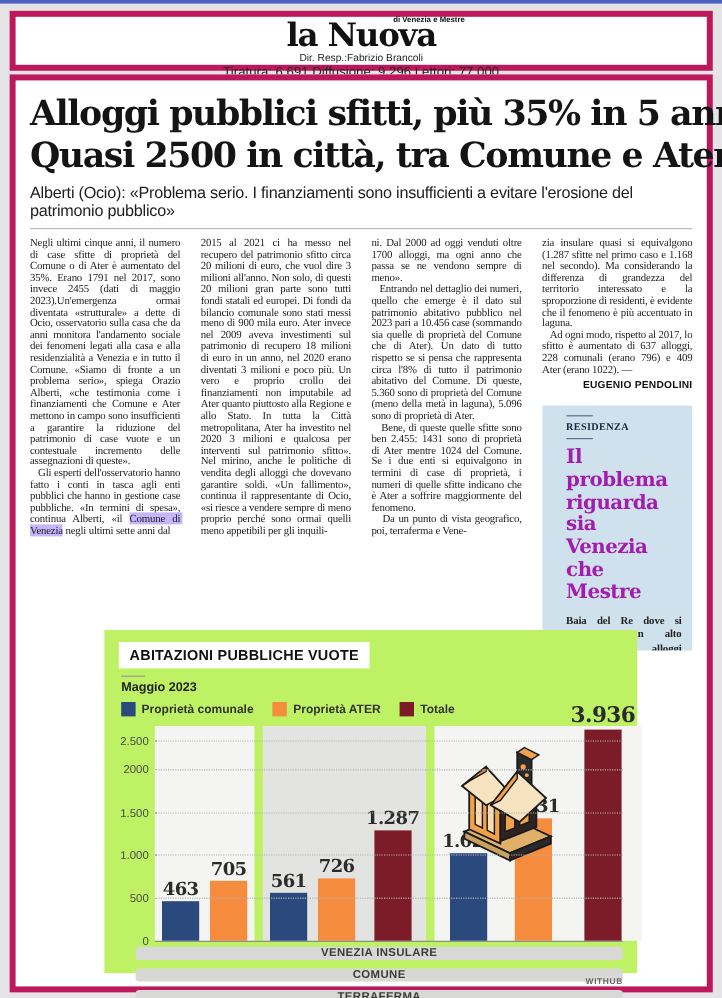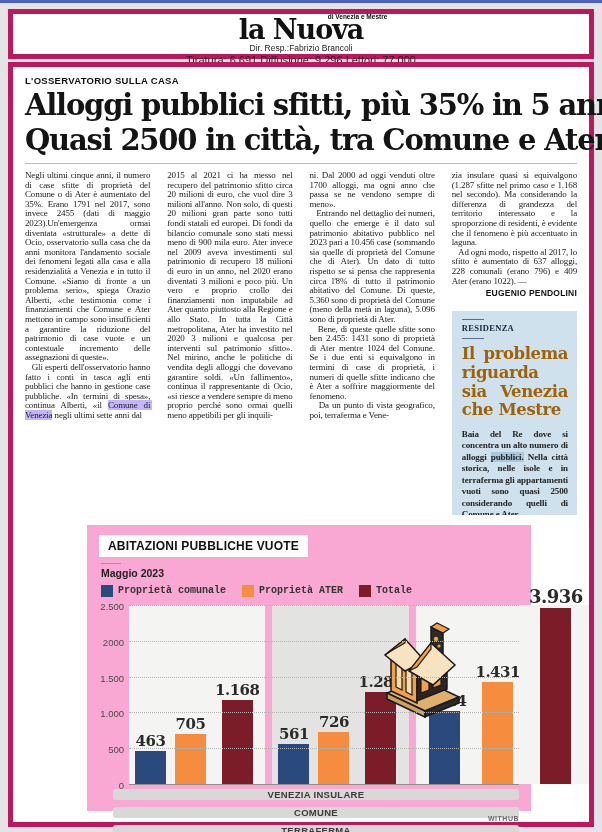--- a/index.html
+++ b/index.html
@@ -54,49 +54,49 @@
   }
   .col4 { white-space:normal; }
   .col4 .body-text { white-space:pre-wrap; }
   mark.sel { background:#c4b5fd; color:#1c1c1c; }
   .byline {
     font-family:"Liberation Sans", sans-serif; font-weight:bold;
     font-size:8.5px; color:#111; text-align:right; margin-top:3px; letter-spacing:0.2px;
   }
   
   .sidebox {
-    background:#cfe1ec; margin-top:12px; padding:8px 9px 9px 10px;
+    background:#cfe1ec; margin-top:12px; padding:8px 9px 9px 20px;
   }
   .sidebox .tag-line { width:22px; border-top:1px solid #56708a; margin-bottom:4px; }
   .sidebox .tag {
     font-size:8.5px; font-weight:bold; color:#14273d; letter-spacing:0.3px;
   }
   .sidebox .mini-line { width:22px; border-top:1px solid #56708a; margin:5px 0 6px 0; }
   .sidebox h3 {
-    font-family:"DejaVu Serif", serif; font-weight:bold; color:#a16207;
+    font-family:"DejaVu Serif", serif; font-weight:bold; color:#a21caf;
     font-size:16.5px; line-height:1.13; letter-spacing:-0.4px;
   }
   .sidebox .side-body {
     margin-top:9px; font-size:9px; line-height:11.5px; color:#232323; font-weight:bold;
     letter-spacing:-0.1px;
   }
   mark.sel2 { background:#a9c8dc; color:#232323; }
   
   .chart-panel {
     position:absolute; left:74px; top:458px;
-    width:444px; height:286px; background:#f9a8d4; padding:10px 12px 0 12px;
+    width:444px; height:286px; background:#bef264; padding:10px 12px 0 12px;
   }
   .chart-title {
     display:inline-block; background:#fff; padding:4px 9px;
     font-size:12px; font-weight:bold; color:#111; letter-spacing:0.2px;
   }
   .title-line { width:20px; border-top:1px solid #999; margin:6px 0 3px 2px; }
   .chart-sub { font-size:10.5px; font-weight:bold; color:#222; margin-left:2px; }
   .legend { display:flex; gap:16px; margin:6px 0 8px 2px; }
-  .legend-item { display:flex; align-items:flex-start; gap:5px;font-family:Liberation Mono, monospace; }
+  .legend-item { display:flex; align-items:flex-end; gap:5px; }
   .legend-swatch { width:12px; height:12px; }
   .legend-label { font-size:10px; font-weight:bold; color:#333; }
   .plot-zone { position:relative; height:179px; margin-left:30px; }
   .gridline {
     position:absolute; left:0; right:0; border-top:1px dotted #b3b3b1; height:0;
   }
   .gridline.zero { border-top:1px solid #8d8d8b; }
   .ytick {
     position:absolute; right:calc(100% + 5px); transform:translateY(-50%);
     font-size:9.5px; color:#4a4a4a; white-space:nowrap;
@@ -133,23 +133,23 @@
 <div class="page-box masthead">
   <div class="logo-wrap">
     <div class="logo">la Nuova</div>
     <div class="edition">di Venezia e Mestre</div>
   </div>
   <div class="director">Dir. Resp.:Fabrizio Brancoli</div>
   <div class="stats">Tiratura: 6.691 Diffusione: 9.296 Lettori: 77.000</div>
 </div>
 
 <div class="page-box article-box">
-  <div class="kicker">L'OSSERVATORIO SULLA CASA</div>
   <h1 class="headline">Alloggi pubblici sfitti, più 35% in 5 anni</h1>
   <h1 class="headline">Quasi 2500 in città, tra Comune e Ater</h1>
+  <div class="subhead">Alberti (Ocio): «Problema serio. I finanziamenti sono insufficienti a evitare l'erosione del patrimonio pubblico»</div>
   <div class="rule"></div>
 
   <div class="columns">
     <div class="col"><span>Negli ultimi cinque anni, il numero di case sfitte di proprietà del Comune o di Ater è aumentato del 35%. Erano 1791 nel 2017, sono invece 2455 (dati di maggio 2023).Un'emergenza ormai diventata «strutturale» a dette di Ocio, osservatorio sulla casa che da anni monitora l'andamento sociale dei fenomeni legati alla casa e alla residenzialità a Venezia e in tutto il Comune. «Siamo di fronte a un problema serio», spiega Orazio Alberti, «che testimonia come i finanziamenti che Comune e Ater mettono in campo sono insufficienti a garantire la riduzione del patrimonio di case vuote e un contestuale incremento delle assegnazioni di queste».
    Gli esperti dell'osservatorio hanno fatto i conti in tasca agli enti pubblici che hanno in gestione case pubbliche. «In termini di spesa», continua Alberti, «il </span><mark class="sel">Comune di Venezia</mark><span> negli ultimi sette anni dal</span></div>
     <div class="col">2015 al 2021 ci ha messo nel recupero del patrimonio sfitto circa 20 milioni di euro, che vuol dire 3 milioni all'anno. Non solo, di questi 20 milioni gran parte sono tutti fondi statali ed europei. Di fondi da bilancio comunale sono stati messi meno di 900 mila euro. Ater invece nel 2009 aveva investimenti sul patrimonio di recupero 18 milioni di euro in un anno, nel 2020 erano diventati 3 milioni e poco più. Un vero e proprio crollo dei finanziamenti non imputabile ad Ater quanto piuttosto alla Regione e allo Stato. In tutta la Città metropolitana, Ater ha investito nel 2020 3 milioni e qualcosa per interventi sul patrimonio sfitto». Nel mirino, anche le politiche di vendita degli alloggi che dovevano garantire soldi. «Un fallimento», continua il rappresentante di Ocio, «si riesce a vendere sempre di meno proprio perché sono ormai quelli meno appetibili per gli inquili-</div>
     <div class="col">ni. Dal 2000 ad oggi venduti oltre 1700 alloggi, ma ogni anno che passa se ne vendono sempre di meno».
    Entrando nel dettaglio dei numeri, quello che emerge è il dato sul patrimonio abitativo pubblico nel 2023 pari a 10.456 case (sommando sia quelle di proprietà del Comune che di Ater). Un dato di tutto rispetto se si pensa che rappresenta circa l'8% di tutto il patrimonio abitativo del Comune. Di queste, 5.360 sono di proprietà del Comune (meno della metà in laguna), 5.096 sono di proprietà di Ater.
    Bene, di queste quelle sfitte sono ben 2.455: 1431 sono di proprietà di Ater mentre 1024 del Comune. Se i due enti si equivalgono in termini di case di proprietà, i numeri di quelle sfitte indicano che è Ater a soffrire maggiormente del fenomeno.
    Da un punto di vista geografico, poi, terraferma e Vene-</div>
@@ -190,24 +190,20 @@
       <div class="groups">
           <div class="group light">
             <div class="bar-wrap">
               <div class="bar-label">463</div>
               <div class="bar" style="height: 33px; background: rgb(42, 74, 126);"></div>
             </div>
             <div class="bar-wrap">
               <div class="bar-label">705</div>
               <div class="bar" style="height: 50px; background: rgb(246, 140, 62);"></div>
             </div>
-            <div class="bar-wrap">
-              <div class="bar-label">1.168</div>
-              <div class="bar" style="height: 84px; background: rgb(123, 28, 40);"></div>
-            </div>
           </div>
           <div class="group mid">
             <div class="bar-wrap">
               <div class="bar-label">561</div>
               <div class="bar" style="height: 40px; background: rgb(42, 74, 126);"></div>
             </div>
             <div class="bar-wrap">
               <div class="bar-label">726</div>
               <div class="bar" style="height: 52px; background: rgb(246, 140, 62);"></div>
             </div>
@@ -251,21 +247,21 @@
           <circle cx="60" cy="37" r="1.6" fill="#f2a14b"></circle>
 
           <polygon points="38,60 38,92 68,80 68,52" fill="#2e2320" stroke="#1a1a1a" stroke-width="1.5"></polygon>
           <polygon points="42,68 42,84 50,81 50,65" fill="#f2a14b" stroke="#1a1a1a" stroke-width="1.2"></polygon>
           <polygon points="54,63 54,79 62,76 62,60" fill="#f2a14b" stroke="#1a1a1a" stroke-width="1.2"></polygon>
 
           <polygon points="30,62 52,34 76,56 54,76" fill="#f7e3c0" stroke="#1a1a1a" stroke-width="1.5"></polygon>
           <polygon points="30,62 38,58 52,40 52,34" fill="#f2a14b" stroke="#1a1a1a" stroke-width="1.2"></polygon>
         </svg>
       </div>
-    <div class="gridline" style="top: 0px;">
+    <div class="gridline" style="top: 12px;">
           <span class="ytick">2.500</span>
         </div>
         <div class="gridline" style="top: 35.8px;">
           <span class="ytick">2000</span>
         </div>
         <div class="gridline" style="top: 71.6px;">
           <span class="ytick">1.500</span>
         </div>
         <div class="gridline" style="top: 107.4px;">
           <span class="ytick">1.000</span>

